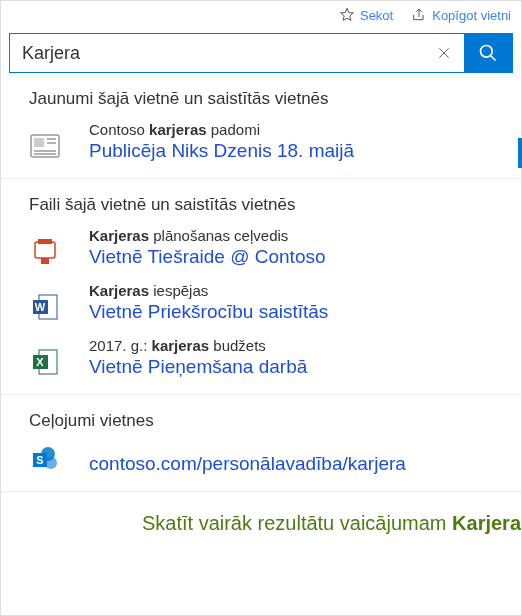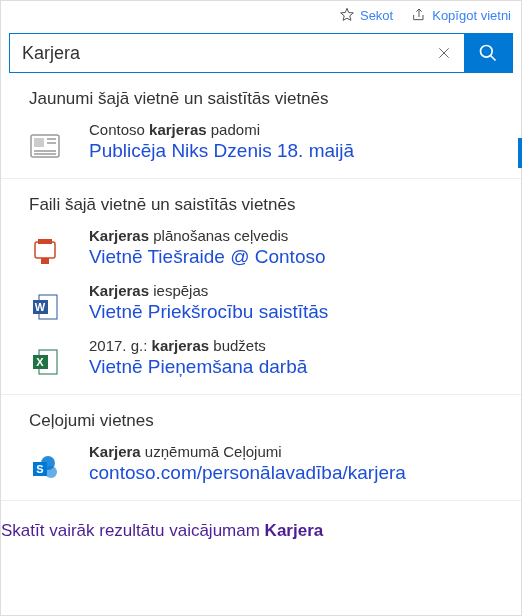--- a/index.html
+++ b/index.html
@@ -83,24 +83,24 @@
     font-size: 15px;
     color: #333;
     margin-bottom: 2px;
   }
   .result-title b { font-weight: 600; }
   .result-sub {
     font-size: 19px;
     color: #1d4ed8;
   }
   .footer {
-    text-align: left;
+    text-align: right;
     padding: 20px 0;
-    font-size: 17px;
-    color: #4c1d95;
+    font-size: 20px;
+    color: #4d7c0f;
     cursor: pointer;
   }
   .footer b { font-weight: 600; }
   .blue-edge {
     position: absolute;
     right: 0;
     top: 138px;
     width: 4px;
     height: 30px;
     background: #0078d4;
@@ -213,21 +213,20 @@
   <div class="result">
     <div class="result-icon">
       <svg width="28" height="28" viewBox="0 0 28 28">
           <circle cx="17" cy="9" r="7" fill="#0078d4" opacity="0.85"></circle>
           <circle cx="20" cy="18" r="6" fill="#0078d4" opacity="0.6"></circle>
           <rect x="2" y="8" width="14" height="14" fill="#0078d4"></rect>
           <text x="9" y="19" font-size="11" fill="#fff" text-anchor="middle" font-weight="bold">S</text>
         </svg>
     </div>
     <div class="result-body">
-      <div class="result-title"><b>Karjera</b><span> uzņēmumā Ceļojumi</span></div>
       <div class="result-sub">contoso.com/personālavadība/karjera</div>
     </div>
   </div>
 </div>
 
 <div class="footer">
   <span>Skatīt vairāk rezultātu vaicājumam </span><b>Karjera</b>
 </div>
 
 </body></html>

